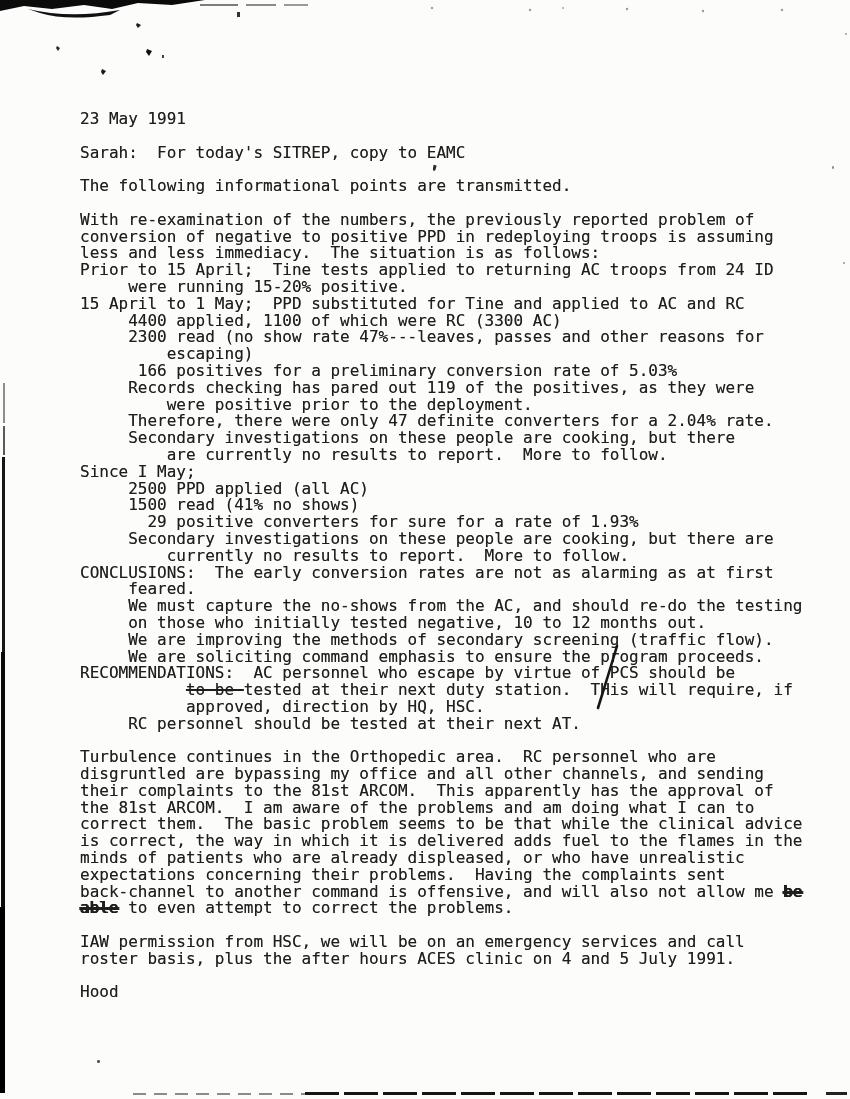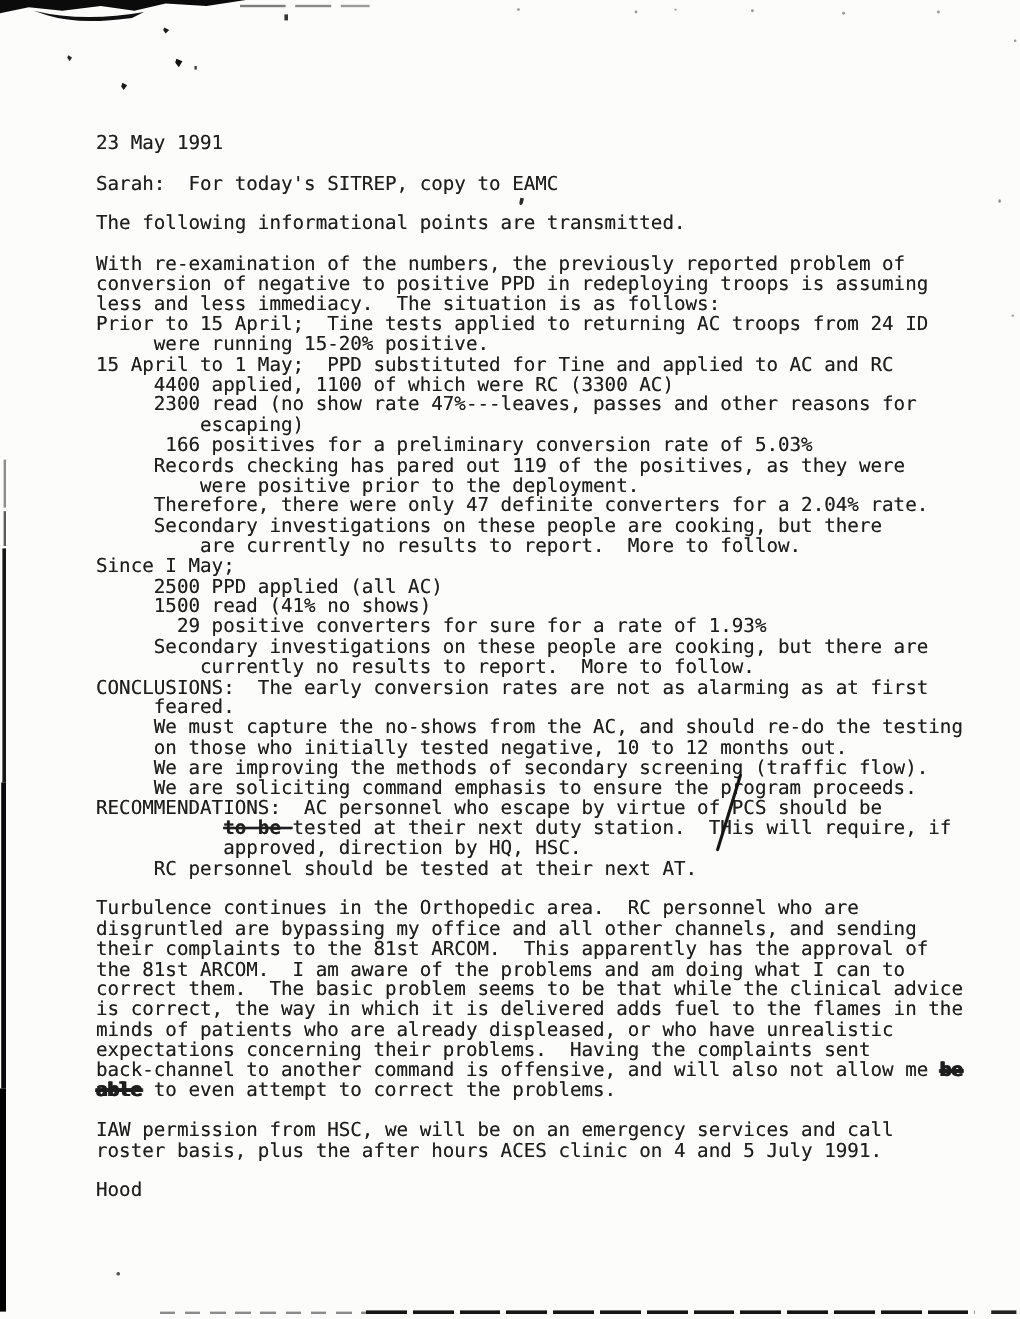--- a/index.html
+++ b/index.html
@@ -14,21 +14,21 @@
     position:absolute;left:80px;top:111px;
     font-size:16px;line-height:16.8px;
     color:var(--ink,#1e1e1e);
     white-space:pre;
     text-shadow:0 0 .4px rgba(20,20,20,.55);
   }
   .line{min-height:16.8px;}
   .struck{
     text-decoration:line-through;
     text-decoration-thickness:2px;
-    font-weight:bold;
+    font-weight:normal;
   }
   .heavy{
     text-decoration-thickness:3px;
     text-shadow:.7px 0 0 var(--ink,#1e1e1e),-.7px 0 0 var(--ink,#1e1e1e);
   }
   .overlay{position:absolute;left:0;top:0;pointer-events:none;}
   
   .edge{position:absolute;}
   .edge.e1{left:3px;top:383px;width:2px;height:40px;background:#8d8d8d;}
   .edge.e2{left:3px;top:426px;width:2px;height:29px;background:#5a5a5a;}

